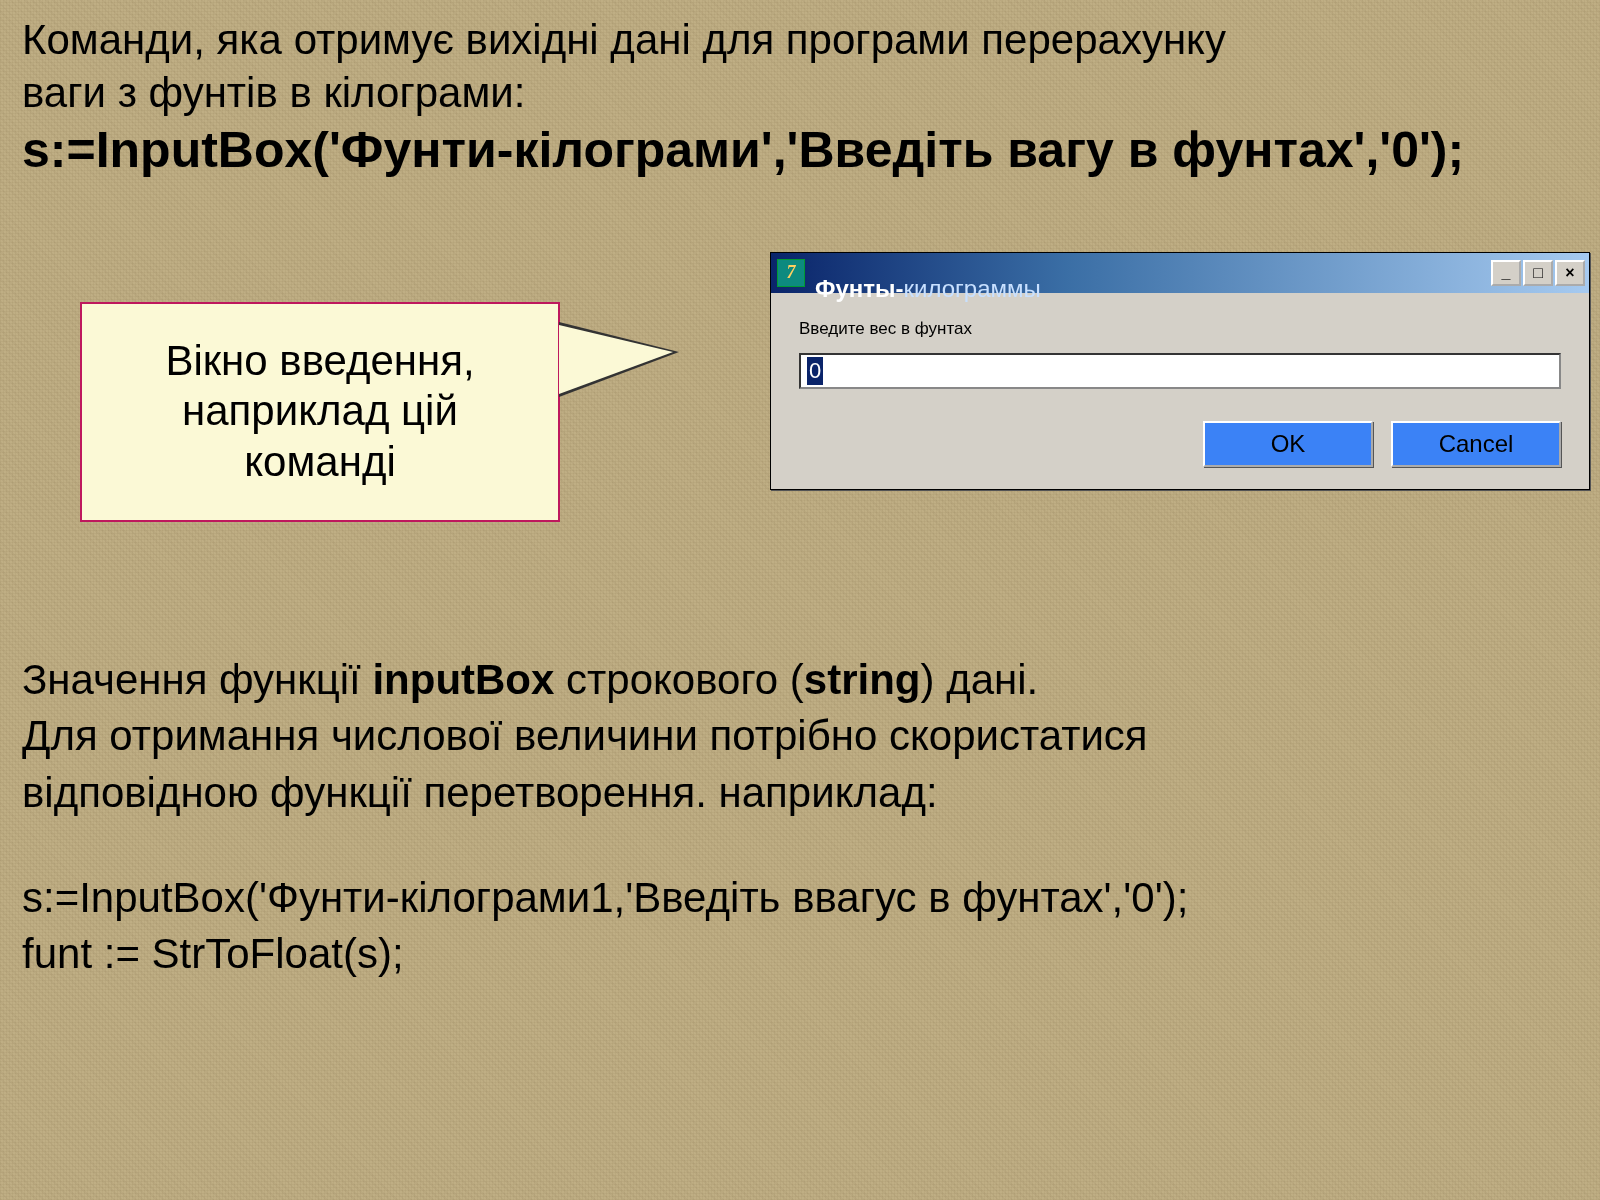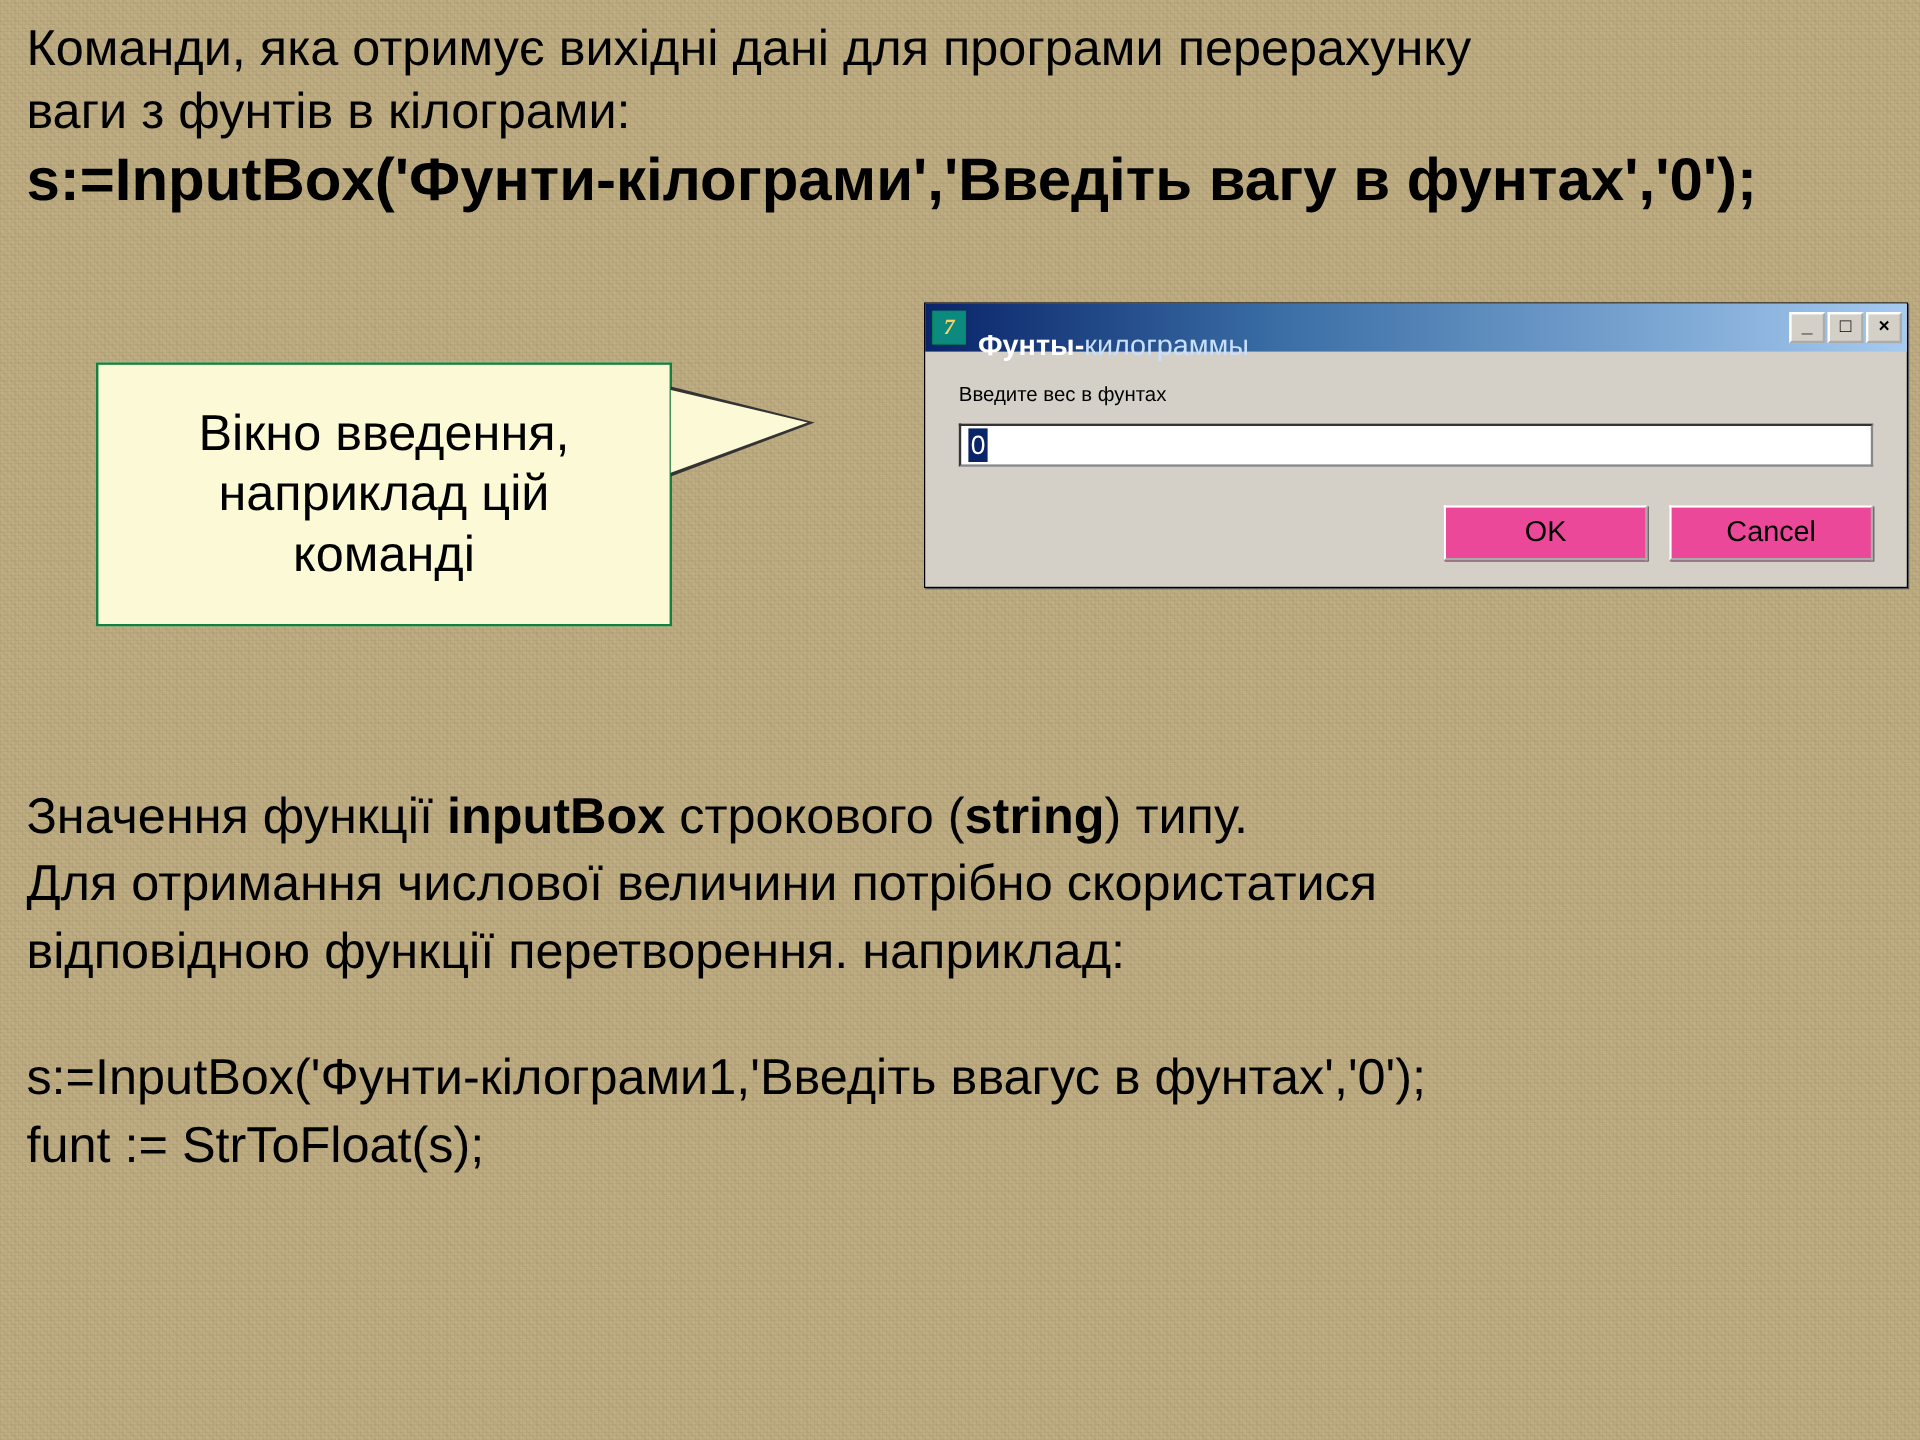--- a/index.html
+++ b/index.html
@@ -26,21 +26,21 @@
   }
 
   
   .callout {
     position: absolute;
     left: 58px;
     top: 50px;
     width: 480px;
     height: 220px;
     background: #fbf9d6;
-    border: 2px solid #15803d;
+    border: 2px solid #be185d;
     font-size: 42px;
     text-align: center;
     display: flex;
     align-items: center;
     justify-content: center;
     padding: 10px 20px;
     line-height: 1.2;
   }
   .callout-tail {
     position: absolute;
@@ -124,21 +124,21 @@
     display: inline-block; padding: 0 2px;
     line-height: 28px;
   }
   .dlg-buttons {
     display: flex; justify-content: flex-end;
     gap: 18px;
     padding: 14px 28px 22px 0;
   }
   .dlg-btn {
     width: 170px; height: 46px;
-    background: #ec4899;
+    background: #3b82f6;
     border: 2px outset #fff;
     box-shadow: 1px 1px 0 #555;
     font-size: 24px;
     font-family: Tahoma, Arial, sans-serif;
     display: flex; align-items: center; justify-content: center;
   }
 
   .para2 {
     margin-top: 40px;
     font-size: 42px;
@@ -199,21 +199,21 @@
           <span>OK</span>
         </div>
       <div class="dlg-btn">
           <span>Cancel</span>
         </div>
     </div>
   </div>
 </div>
 
 <div class="para2">
-  <span>Значення функції </span><b>inputBox</b><span> строкового (</span><b>string</b><span>) типу.</span><br>
+  <span>Значення функції </span><b>inputBox</b><span> строкового (</span><b>string</b><span>) дані.</span><br>
   <span>Для отримання числової величини потрібно скористатися</span><br>
   <span>відповідною функції перетворення. наприклад:</span>
 </div>
 
 <div class="codeblock2">
   <span>s:=InputBox('Фунти-кілограми1,'Введіть ввагус в фунтах','0');</span><br>
   <span>funt := StrToFloat(s);</span>
 </div>
 
 </body></html>

